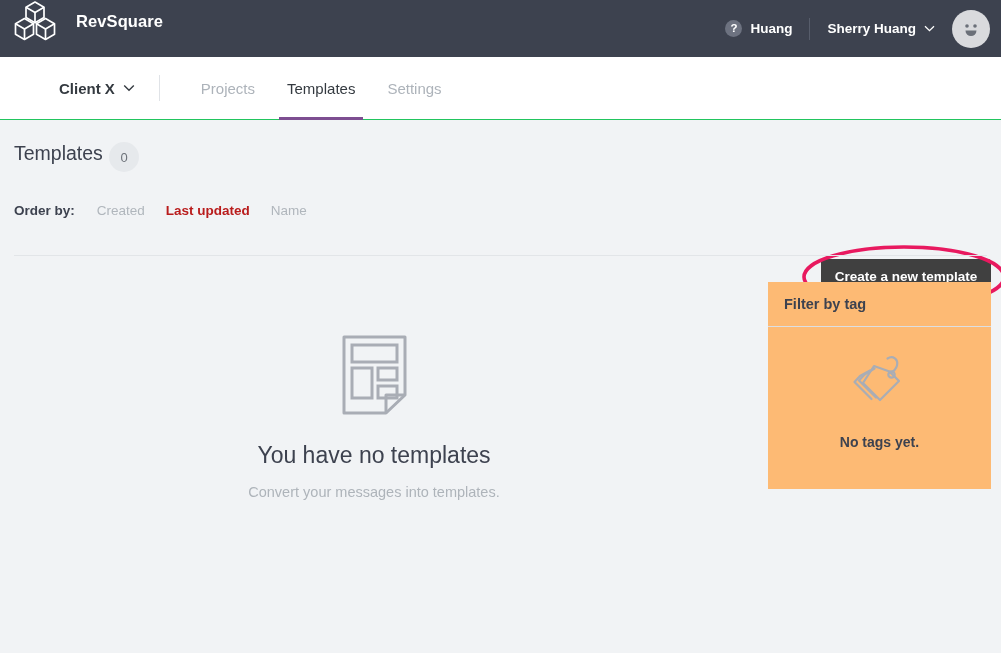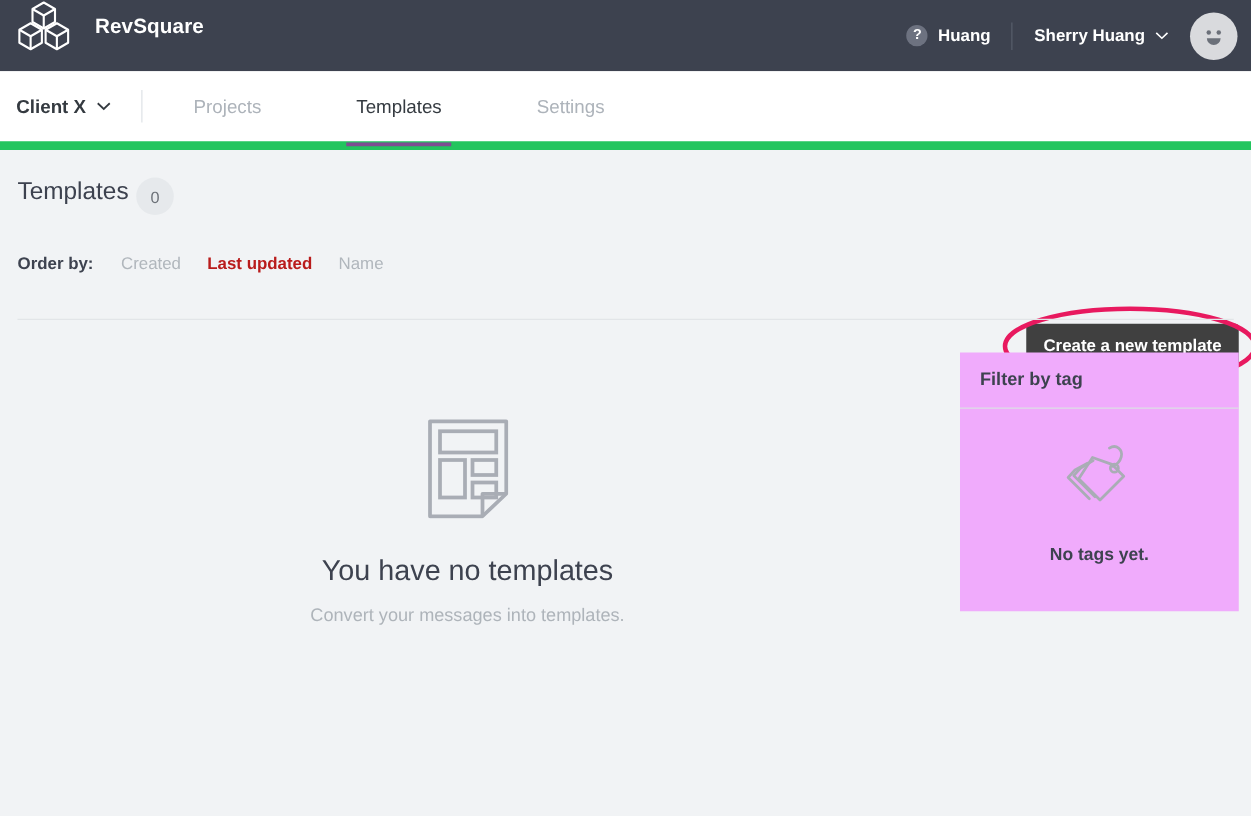--- a/index.html
+++ b/index.html
@@ -44,28 +44,29 @@
     width:38px; height:38px; border-radius:50%;
     background:#d9dadd; margin-left:17px;
     display:flex; align-items:center; justify-content:center;
   }
 
   
   .navbar{
     position:absolute; left:0; top:57px; width:1001px; height:63px;
     background:#ffffff;
     display:flex; align-items:center;
-    border-bottom:7px solid #22c55e;
+    border-bottom:1px solid #22c55e;
+    padding-left:46px;
   }
   .client-sel{
     display:flex; align-items:center; padding-left:13px; cursor:pointer;
   }
   .client-name{ color:#343a40; font-size:15px; font-weight:bold; }
   .nav-divider{ width:1px; height:26px; background:#e0e3e7; margin:0 25px 0 24px; }
-  .tabs{ display:flex; align-items:flex-end; height:63px;gap:44px; }
+  .tabs{ display:flex; align-items:flex-end; height:63px; }
   .tab{
     position:relative; height:63px; display:flex; align-items:center;
     padding:0 16px; font-size:15px; color:#adb3ba; cursor:pointer;
   }
   .tab.active{ color:#343a40; font-weight:normal; }
   .tab.active::after{
     content:""; position:absolute; left:8px; right:8px; bottom:0;
     height:3px; background:#7d4e91;
   }
 
@@ -137,21 +138,21 @@
     margin-top:23px; font-size:23px; color:#3d424f; font-weight:normal;
   }
   .empty-sub{
     margin-top:13px; font-size:14.5px; color:#aeb4ba; line-height:20px;
     text-align:center;
   }
 
   
   .tagpanel{
     position:absolute; left:768px; top:162px; width:223px; height:207px;
-    background:#f0abfc;
+    background:#fdba74;
   }
   .tagpanel-head{
     height:45px; display:flex; align-items:center; padding-left:16px;
     border-bottom:1px solid #dcdfe3;
     font-size:14.5px; color:#3d424f; font-weight:bold;
   }
   .tagpanel-body{
     height:162px; display:flex; flex-direction:column;
     align-items:center; justify-content:flex-start; padding-top:20px;
   }

